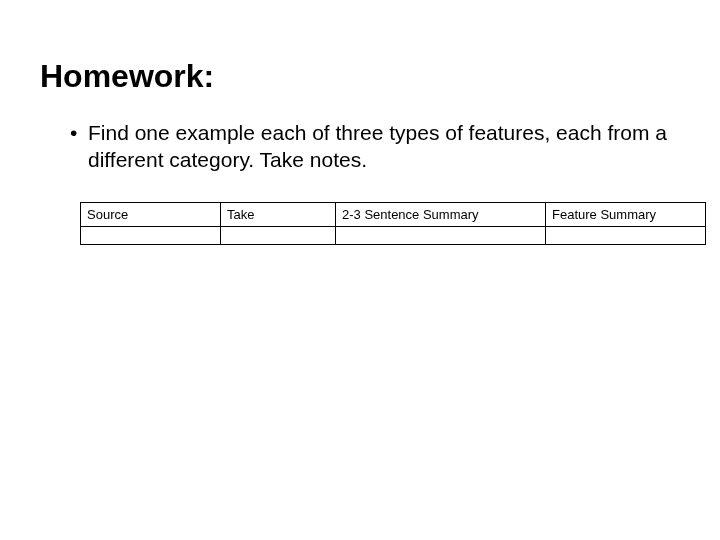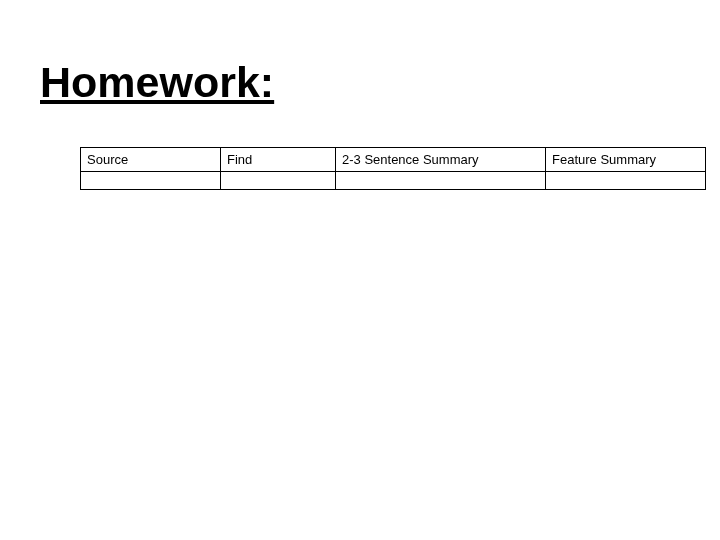--- a/index.html
+++ b/index.html
@@ -1,47 +1,48 @@
 <!DOCTYPE html>
 <html><head>
   <meta charset="utf-8">
   <style>
     * { margin: 0; padding: 0; box-sizing: border-box; }
     html, body { width: 720px; height: 540px; background: #fff; font-family: Arial, Helvetica, sans-serif; color: #000; }
     .slide { width: 720px; height: 540px; padding: 58px 40px 40px 40px; position: relative; }
-    .title { font-size: 43px; font-weight: bold; text-decoration: underline; margin-bottom: 40px; }
+    .title { font-size: 32px; font-weight: bold; margin-bottom: 24px; }
     .bullets { list-style: none; padding-left: 30px; }
     .bullets li { font-size: 21px; line-height: 1.3; margin-bottom: 28px; position: relative; padding-left: 18px; }
     .bullets li::before { content: "•"; position: absolute; left: 0; top: 0; }
     .tbl { margin: 0 0 0 40px; border-collapse: collapse; width: 625px; table-layout: fixed; }
     .tbl th { font-size: 13px; font-weight: normal; text-align: left; border: 1px solid #000; padding: 4px 6px; }
     .tbl td { border: 1px solid #000; height: 18px; }
     .tbl col.c1 { width: 140px; }
     .tbl col.c2 { width: 115px; }
     .tbl col.c3 { width: 210px; }
     .tbl col.c4 { width: 160px; }
   </style>
 </head>
 <body>
 
 <div class="slide">
   <h1 class="title">Homework:</h1>
   <ul class="bullets">
+    <li>Find one example each of three types of features, each from a different category. Take notes.</li>
   </ul>
   <table class="tbl">
     <colgroup>
       <col class="c1">
         <col class="c2">
         <col class="c3">
         <col class="c4">
     </colgroup>
     <thead>
       <tr>
         <th>Source</th>
-        <th>Find</th>
+        <th>Take</th>
         <th>2-3 Sentence Summary</th>
         <th>Feature Summary</th>
       </tr>
     </thead>
     <tbody>
       <tr>
         <td></td>
         <td></td>
         <td></td>
         <td></td>

